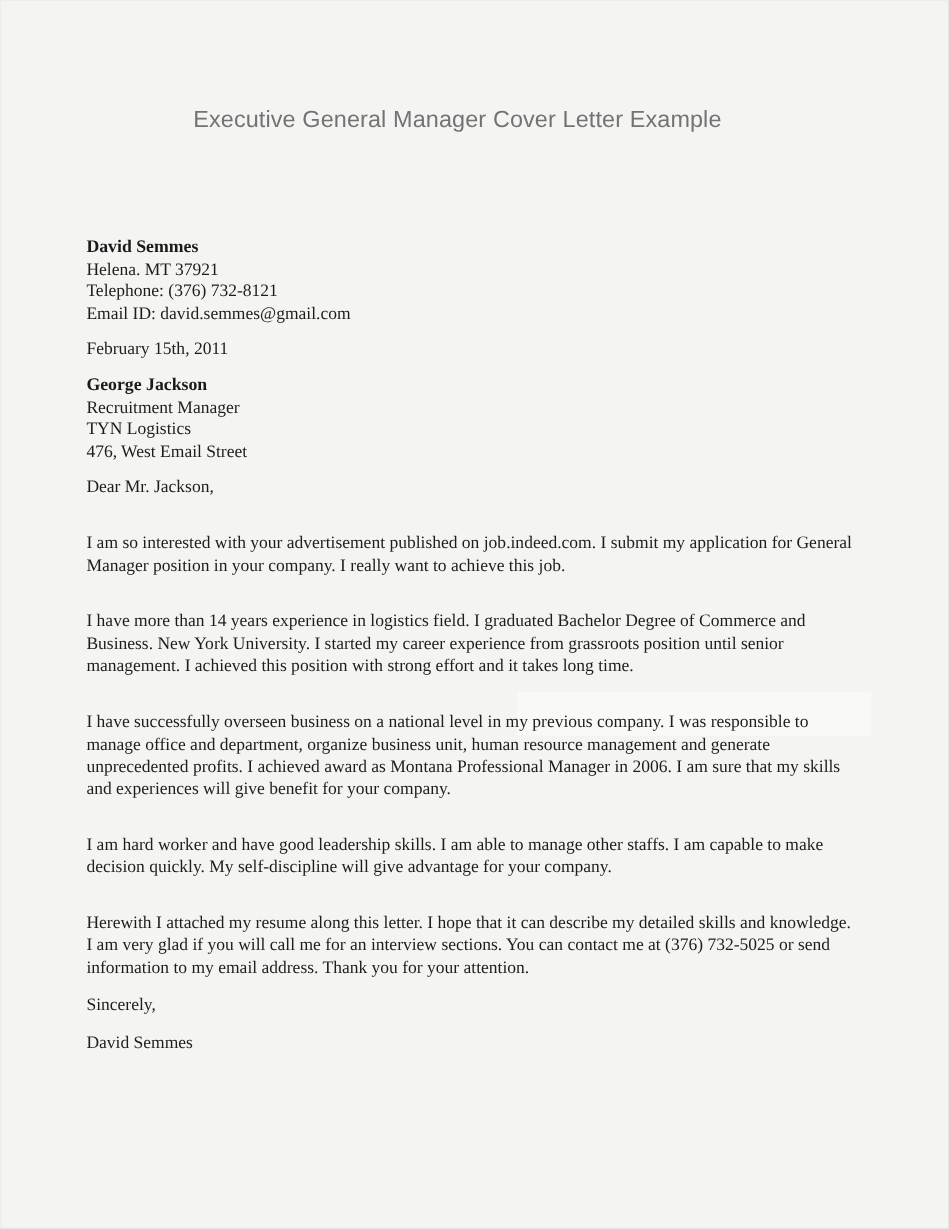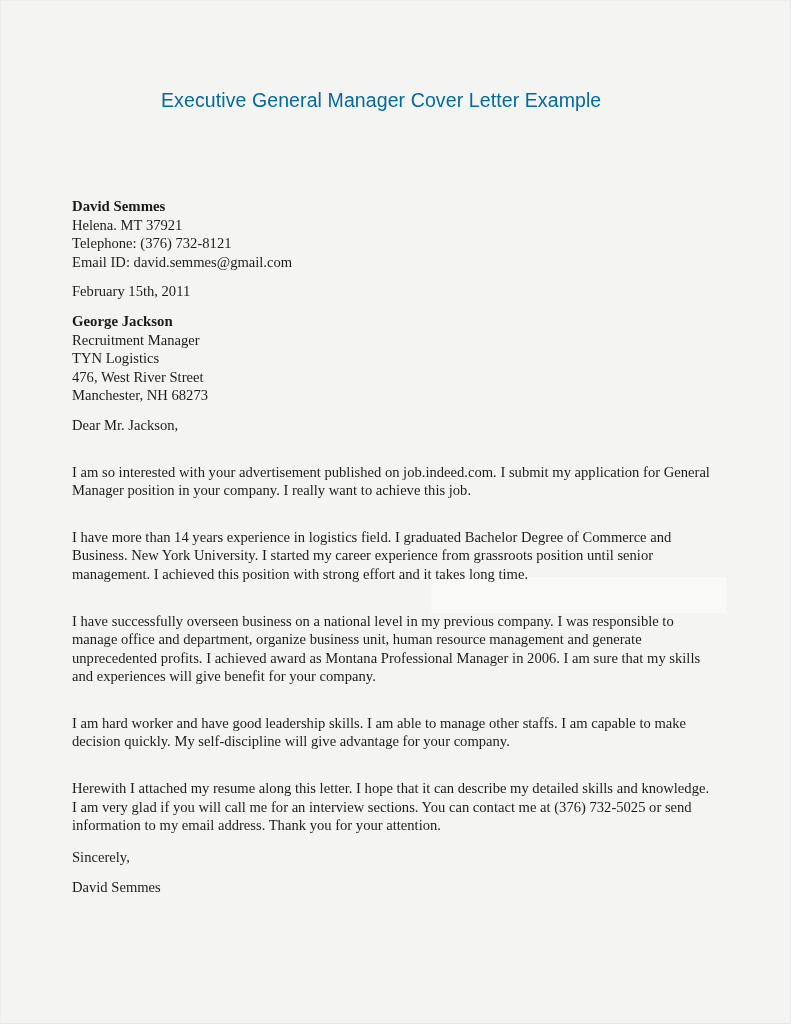--- a/index.html
+++ b/index.html
@@ -39,21 +39,21 @@
   }
 
   .doc-title {
     position: absolute;
     left: 160px;
     top: 88px;
     font-family: "Liberation Sans", "DejaVu Sans", sans-serif;
     font-size: 19.5px;
     font-weight: 400;
     letter-spacing: 0.1px;
-    color: #0369a1;
+    color: #737373;
     white-space: nowrap;
   }
 
   .letter-body {
     position: absolute;
     left: 71px;
     top: 196px;
     width: 644px;
   }
 
@@ -110,22 +110,21 @@
     <div class="gap-sm"></div>
 
     <div class="date-line">February 15th, 2011</div>
 
     <div class="gap-sm"></div>
 
     <div class="block">
       <div class="name-strong">George Jackson</div>
       <div class="addr-line">Recruitment Manager</div>
       <div class="addr-line">TYN Logistics</div>
-      <div class="addr-line">476, West River Street</div>
-      <div class="addr-line">Manchester, NH 68273</div>
+      <div class="addr-line">476, West Email Street</div>
     </div>
 
     <div class="gap-sm"></div>
 
     <div class="salutation">Dear Mr. Jackson,</div>
 
     <div class="gap-md"></div>
 
     <p class="para">I am so interested with your advertisement published on job.indeed.com. I submit my application for General Manager position in your company. I really want to achieve this job.</p>
     <div class="gap-md"></div>

